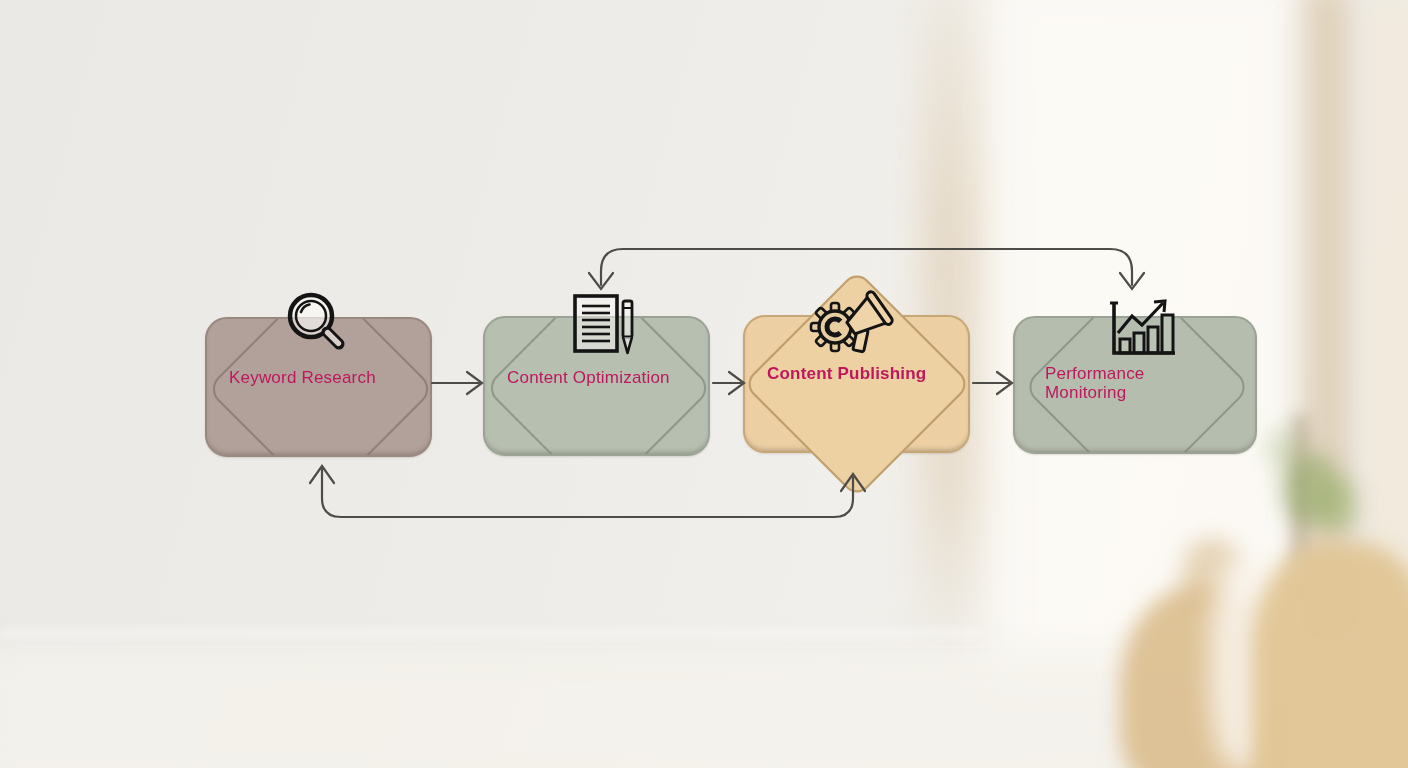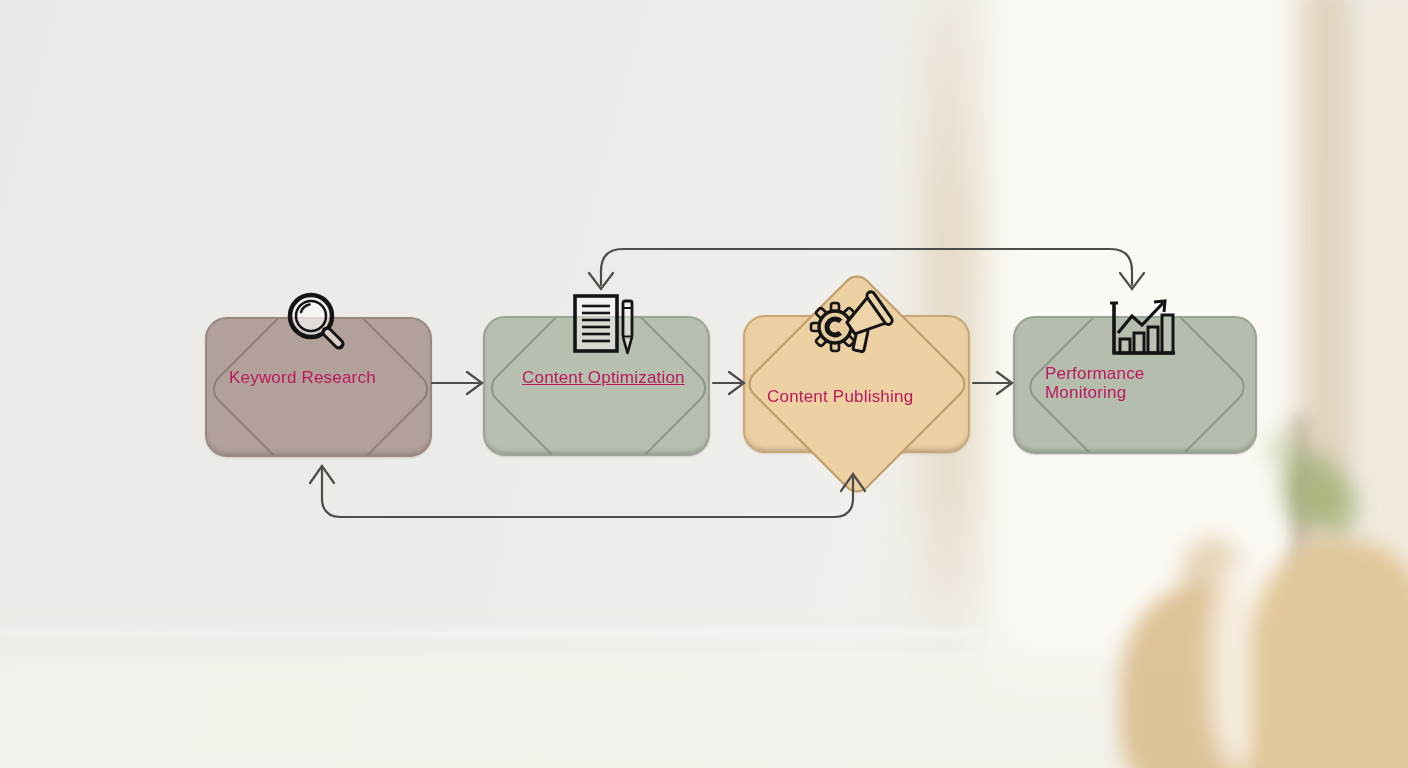--- a/index.html
+++ b/index.html
@@ -47,22 +47,22 @@
   .node-1{left:205px;top:317px;width:227px;height:140px;background:#b2a19b;border-color:#998880;}
   .node-2{left:483px;top:316px;width:227px;height:140px;background:#b6bfb0;border-color:#9aa496;}
   .node-3rect{left:743px;top:315px;width:227px;height:138px;background:#ecd0a4;border-color:#c7a775;}
   .node-4{left:1013px;top:316px;width:244px;height:138px;background:#b5bdae;border-color:#9aa496;}
   .inner-d{position:absolute;left:0;top:0;}
   .diamond-3{position:absolute;left:741px;top:268px;}
 
   .node-label{position:absolute;width:180px;text-align:left;
     font-size:17px;line-height:1.14;color:#be185d;letter-spacing:.2px;}
   .label-1{left:229px;top:368px;}
-  .label-2{left:522px;top:368px;text-decoration:underline;}
-  .label-3{left:767px;top:387px;}
+  .label-2{left:507px;top:368px;}
+  .label-3{left:767px;top:364px;font-weight:bold;}
   .label-4{left:1045px;top:364px;}
 
   .icon{position:absolute;}
   .icon-1{left:282px;top:290px;}
   .icon-2{left:572px;top:293px;}
   .icon-3{left:808px;top:283px;}
   .icon-4{left:1104px;top:294px;}
 
   .arrows{position:absolute;left:0;top:0;}
 </style>

